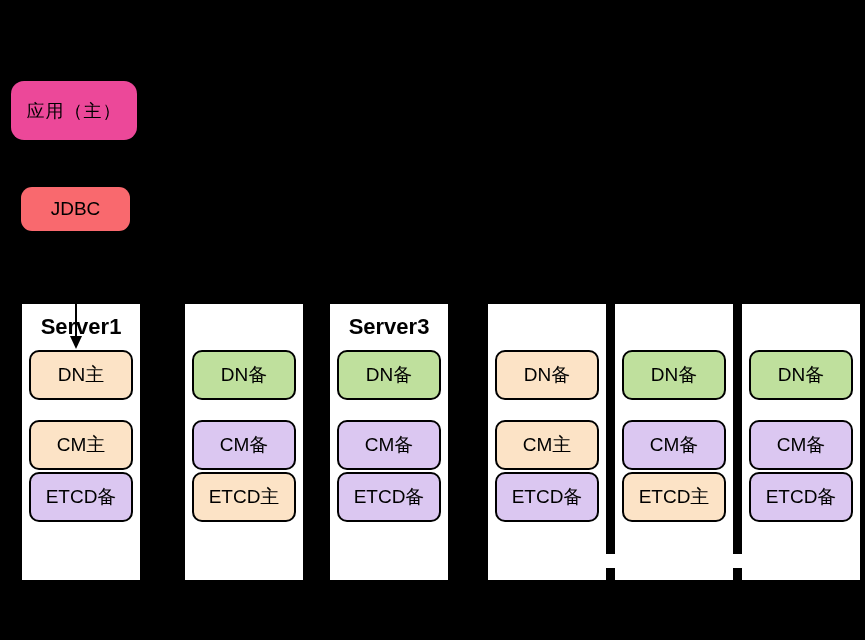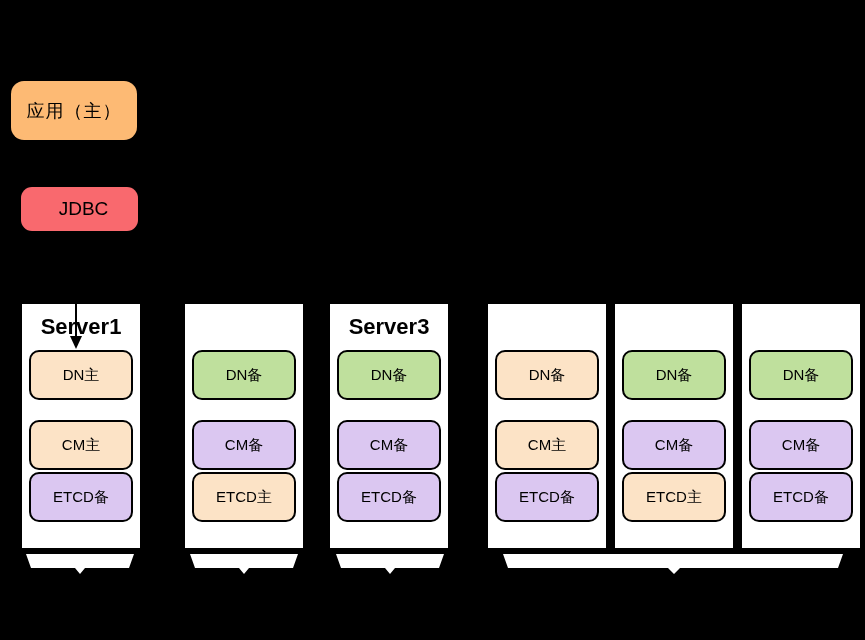--- a/index.html
+++ b/index.html
@@ -16,58 +16,57 @@
     position:absolute;left:11px;top:81px;width:126px;height:59px;
     border-radius:13px;
     display:flex;align-items:center;justify-content:center;
     font-size:18px;letter-spacing:1px;
   }
   .jdbc-box{
     position:absolute;left:21px;top:187px;width:109px;height:44px;
     border-radius:11px;
     display:flex;align-items:center;justify-content:center;
     font-size:19px;
-    padding-left:8px;
   }
 
   
   .arrow{position:absolute;z-index:5;}
   .arrow-line{position:absolute;left:75px;top:231px;width:2px;height:105px;background:#000;}
   .arrow-head{
     position:absolute;left:70px;top:336px;width:0;height:0;
     border-left:6px solid transparent;border-right:6px solid transparent;
     border-top:13px solid #000;
   }
 
   
   .server{
-    position:absolute;top:304px;width:118px;height:244px;background:#fff;
+    position:absolute;top:304px;width:118px;height:276px;background:#fff;
   }
   .server-title{
     position:absolute;top:10px;left:0;right:0;
     text-align:center;font-weight:bold;font-size:22px;
   }
   .comp{
     position:absolute;left:7px;right:7px;height:50px;
     border:2px solid #000;border-radius:10px;box-sizing:border-box;
     display:flex;align-items:center;justify-content:center;
-    font-size:15px;
+    font-size:19px;
   }
   .c1{top:46px}.c2{top:116px}.c3{top:168px}
 
   
   .brace{position:absolute;top:554px;}
   .brace svg{display:block;}
 </style>
 </head>
 <body>
 
 <div class="stage">
 
-  <div class="app-box" style="background-color: #fdba74;">应用（主）</div>
+  <div class="app-box" style="background-color: #ec4899;">应用（主）</div>
 
   <div class="jdbc-box" style="background-color: rgb(249, 105, 110);">JDBC</div>
 
   <div class="arrow">
     <div class="arrow-line"></div>
     <div class="arrow-head"></div>
   </div>
 
   <div class="server" style="left:22px">
     <div class="server-title">Server1</div>

